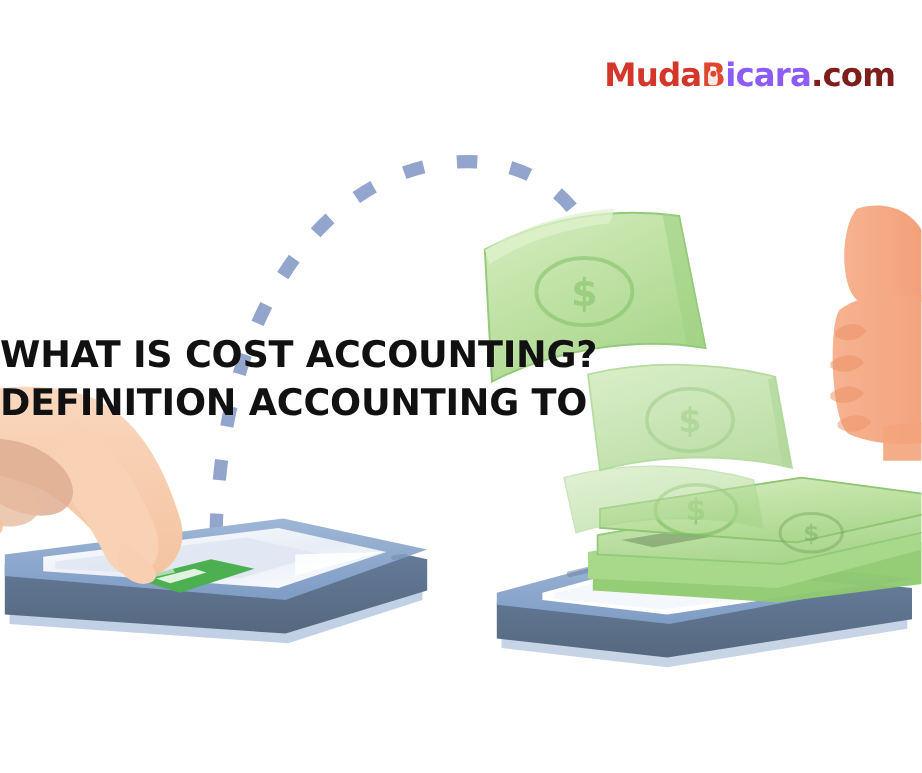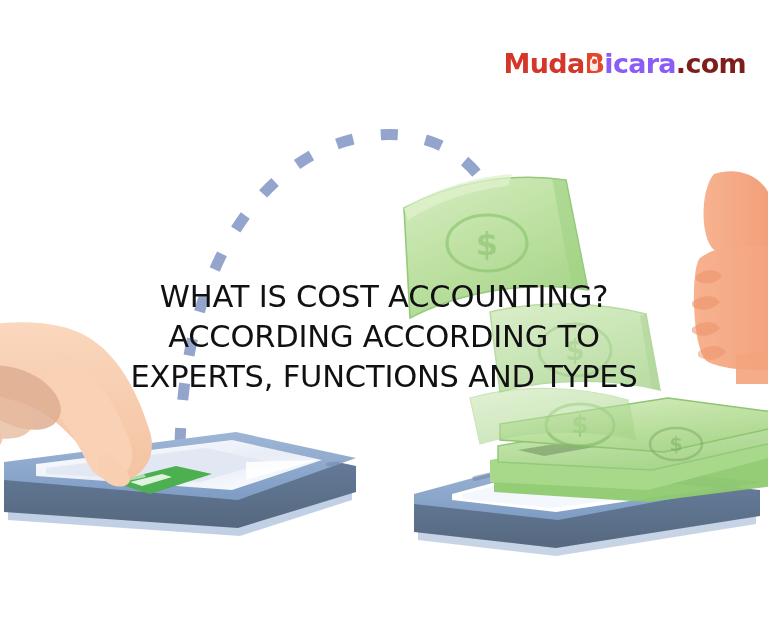--- a/index.html
+++ b/index.html
@@ -38,24 +38,24 @@
     left:1.5px; top:1px; width:5px; height:5px;
     background:#e0472c; border-radius:50%;
   }
   .logo-icara { color:#8b5cf6; }
   .logo-dotcom { color:#7f1d1d; }
 
   
   .headline {
     position:absolute;
     left:0; right:0; top:277px;
-    text-align:center;
+    text-align:left;
     z-index:40;
     font-family:"DejaVu Sans", sans-serif;
-    font-weight:normal;
+    font-weight:bold;
     font-size:30.5px;
     line-height:40px;
     letter-spacing:-0.2px;
     color:#111111;
     text-shadow:0 0 1px rgba(255,255,255,0.55);
   }
   .headline .hl-line { display:block; white-space:nowrap; }
 
   
   .stage { position:absolute; inset:0; z-index:10; }
@@ -228,15 +228,14 @@
     <path d="M692 328 C 702 320, 714 320, 720 328 C 712 337, 700 338, 692 332 Z" fill="#eb9268" opacity="0.55"></path>
     <path d="M698 352 C 708 344, 720 344, 726 352 C 718 361, 706 362, 698 356 Z" fill="#eb9268" opacity="0.5"></path>
 
     <path d="M736 356 C 758 350, 790 352, 800 358 L800 384 L736 384 Z" fill="#f4a47c" opacity="0.9"></path>
   </g>
 </svg>
 </div>
 
 <h1 class="headline">
   <span class="hl-line">WHAT IS COST ACCOUNTING?</span>
-  <span class="hl-line">ACCORDING ACCORDING TO</span>
-  <span class="hl-line">EXPERTS, FUNCTIONS AND TYPES</span>
+  <span class="hl-line">DEFINITION ACCOUNTING TO</span>
 </h1>
 
 </body></html>

